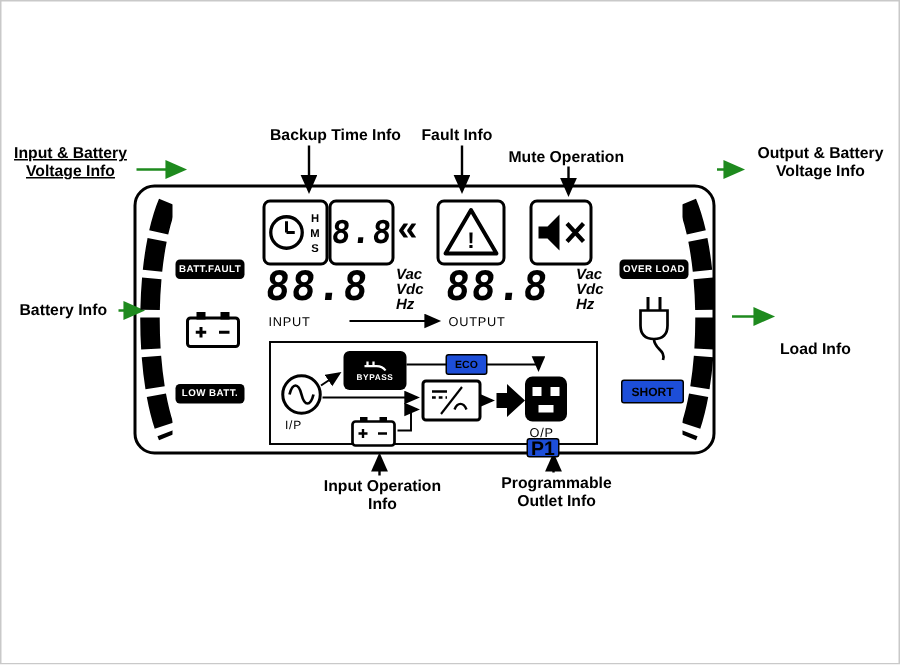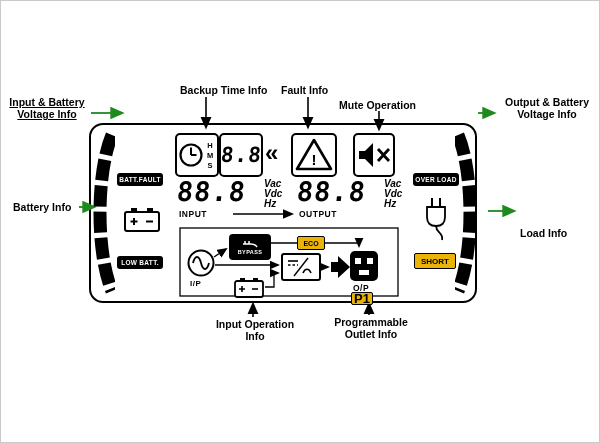--- a/index.html
+++ b/index.html
@@ -1,24 +1,24 @@
 <!DOCTYPE html>
 <html><head>
 <meta charset="utf-8">
 <style>
   html,body{margin:0;padding:0;background:#fff;}
   .stage{position:relative;width:600px;height:443px;background:#ffffff;border:1px solid #c9c9c9;box-sizing:border-box;font-family:"Liberation Sans",sans-serif;color:#000;overflow:hidden;}
   .abs{position:absolute;}
   .ann{position:absolute;font-weight:bold;font-size:10.5px;line-height:12px;text-align:center;white-space:nowrap;}
   .badge-dark{position:absolute;background:#000;color:#fff;font-weight:bold;font-size:6.5px;display:flex;align-items:center;justify-content:center;border-radius:3px;letter-spacing:.3px;}
-  .badge-light{position:absolute;background:#eab308;border:1.5px solid #000;color:#000;font-weight:bold;display:flex;align-items:center;justify-content:center;border-radius:2px;}
+  .badge-light{position:absolute;background:#1d4ed8;border:1.5px solid #000;color:#000;font-weight:bold;display:flex;align-items:center;justify-content:center;border-radius:2px;}
   .lcdbox{position:absolute;border:2px solid #000;border-radius:5px;display:flex;align-items:center;justify-content:center;background:#fff;box-sizing:border-box;}
   .seg{font-family:"DejaVu Sans Mono",monospace;font-weight:bold;color:#000;transform:skewX(-6deg);letter-spacing:1px;}
   .units{position:absolute;font-size:10px;font-weight:bold;font-style:italic;line-height:10px;}
-  .flowlabel{position:absolute;font-weight:bold;font-size:8.5px;letter-spacing:.5px;}
+  .flowlabel{position:absolute;font-weight:normal;font-size:8.5px;letter-spacing:.5px;}
   svg{display:block;}
 </style>
 </head>
 <body>
 
 <div class="stage">
 
   <div class="ann" style="left:2px;top:95px;width:88px;text-decoration:underline;">
     <div>Input &amp; Battery</div>
     <div>Voltage Info</div>

